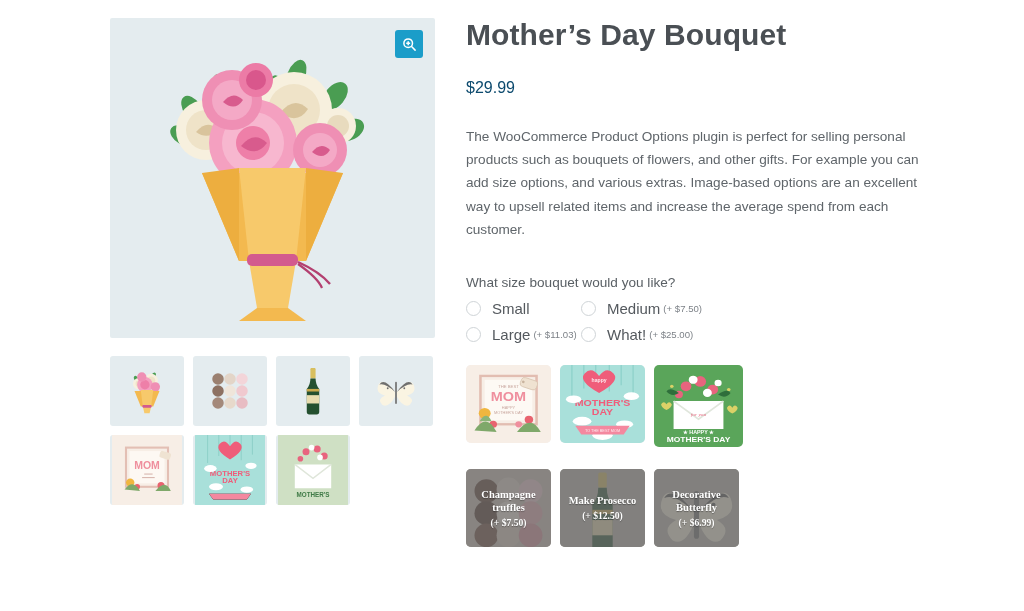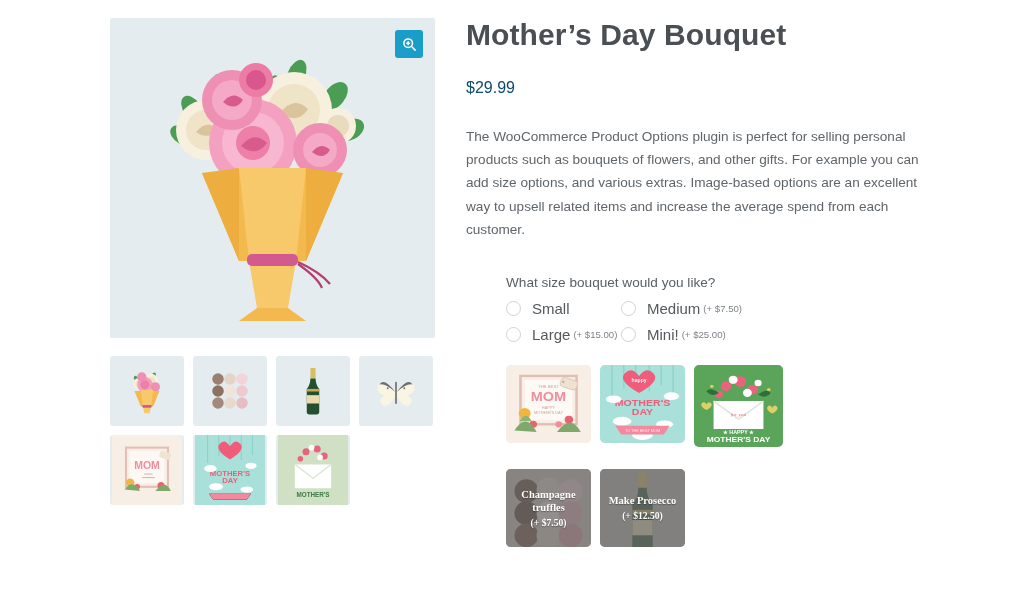--- a/index.html
+++ b/index.html
@@ -40,21 +40,21 @@
   .product-title{
     font-size:30px;font-weight:700;color:#4a4f54;
     margin:0 0 26px 0;letter-spacing:.1px;line-height:1.15;
   }
   .price{font-size:16px;color:#0c4a6e;margin:0 0 28px 0;}
   .description{
     font-size:13.6px;line-height:1.72;color:#5f656a;
     margin:16px 0 34px 0;max-width:462px;
   }
 
-  .opt-group{margin-bottom:22px;margin-left:40px;}
+  .opt-group{margin-bottom:22px;}
   .opt-label{font-size:13.6px;color:#5a6065;margin-bottom:10px;}
 
   
   .radio-grid{display:grid;grid-template-columns:115px 1fr;row-gap:9px;}
   .radio-row{display:flex;align-items:center;cursor:pointer;}
   .radio-dot{
     width:13px;height:13px;border-radius:50%;
     border:1.6px solid #cfd4d7;background:#fff;
     margin-right:11px;flex:none;
   }
@@ -296,26 +296,26 @@
 
         <label class="radio-row">
           <span class="radio-dot"></span>
           <span class="radio-text">Medium</span>
           <span class="radio-price">(+ $7.50)</span>
         </label>
 
         <label class="radio-row">
           <span class="radio-dot"></span>
           <span class="radio-text">Large</span>
-          <span class="radio-price">(+ $15.00)</span>
+          <span class="radio-price">(+ $11.03)</span>
         </label>
 
         <label class="radio-row">
           <span class="radio-dot"></span>
-          <span class="radio-text">Mini!</span>
+          <span class="radio-text">What!</span>
           <span class="radio-price">(+ $25.00)</span>
         </label>
       </div>
     </div>
 
     <div class="opt-group">
       <div class="swatch-row">
 
         <div class="swatch">
           <svg viewBox="0 0 100 100" preserveAspectRatio="none">
@@ -432,17 +432,34 @@
             <rect x="38" y="60" width="24" height="18" fill="#e8dcae"></rect>
             <rect x="38" y="48" width="24" height="5" fill="#c8a84a"></rect>
           </svg>
           <div class="veil"></div>
           <div class="caption">
             <span>Make Prosecco</span>
             <span class="amt">(+ $12.50)</span>
           </div>
         </div>
 
+        <div class="extra">
+          <svg class="art" viewBox="0 0 100 100" preserveAspectRatio="none">
+            <rect width="100" height="100" fill="#b9b5ab"></rect>
+            <path d="M48 52 Q20 16 10 34 Q2 54 26 60 Q8 70 22 84 Q36 92 48 62 Z" fill="#f7efdc"></path>
+            <path d="M52 52 Q80 16 90 34 Q98 54 74 60 Q92 70 78 84 Q64 92 52 62 Z" fill="#f7efdc"></path>
+            <path d="M48 52 Q22 18 12 34 Q26 28 48 52 Z" fill="#4f4f4f"></path>
+            <path d="M52 52 Q78 18 88 34 Q74 28 52 52 Z" fill="#4f4f4f"></path>
+            <rect x="47" y="26" width="6" height="56" rx="3" fill="#6b6b6b"></rect>
+            <circle cx="30" cy="42" r="2.4" fill="#4f4f4f"></circle>
+            <circle cx="70" cy="42" r="2.4" fill="#4f4f4f"></circle>
+          </svg>
+          <div class="veil"></div>
+          <div class="caption">
+            <span>Decorative Butterfly</span>
+            <span class="amt">(+ $6.99)</span>
+          </div>
+        </div>
       </div>
     </div>
 
   </div>
 </div>
 
 </body></html>

